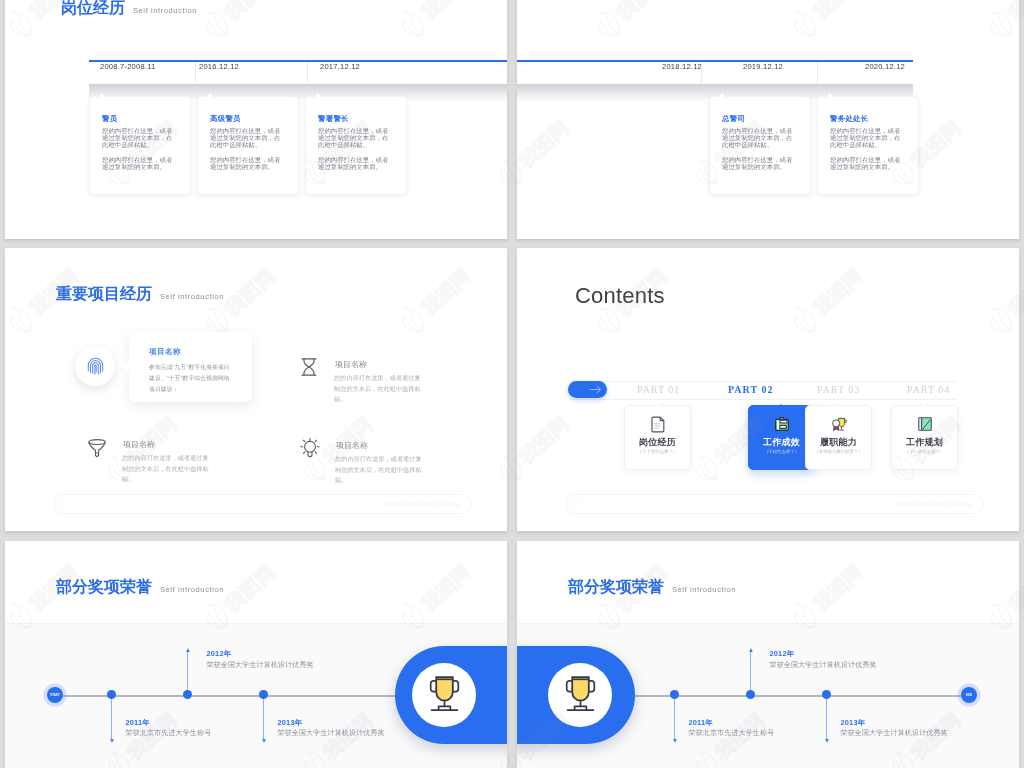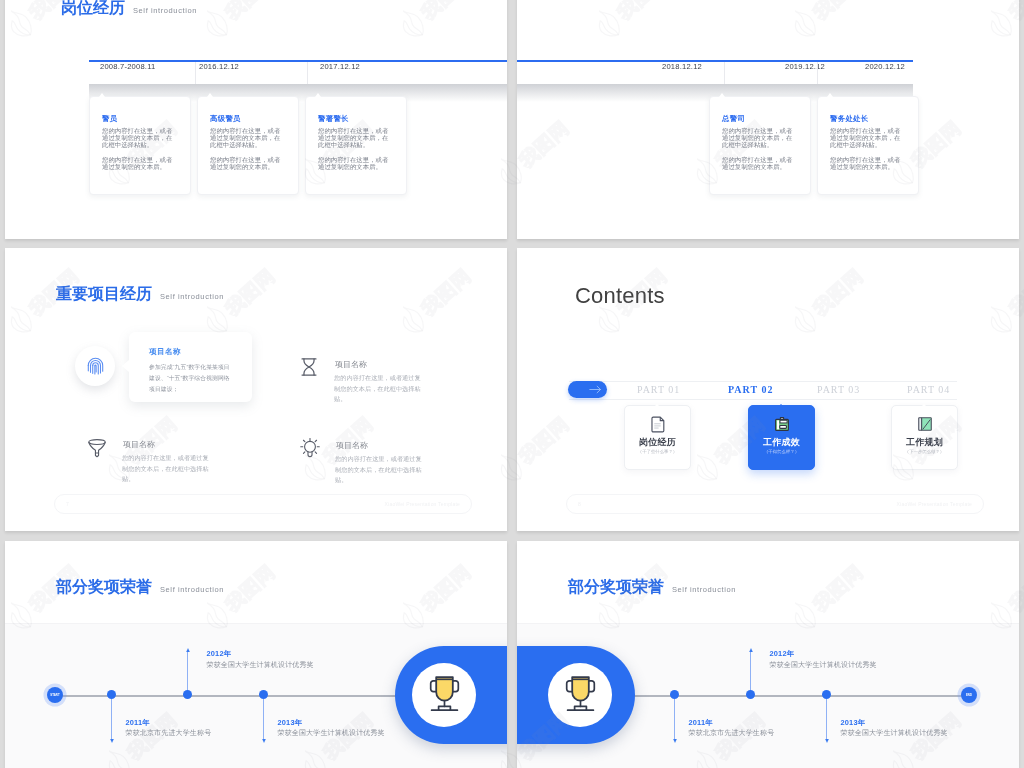--- a/index.html
+++ b/index.html
@@ -143,21 +143,21 @@
     </div>
     <div class="wm"></div>
   </div>
   <div class="slide" id="s2" style="left:517px;top:-44px">
     <div class="tl-shadow" style="left:-64px;top:128px;width:460px"></div>
     <div class="tl-bar" style="left:-64px;top:106px;width:460px">
       <div class="blueline"></div>
       <div class="tl-cell" style="left:136px;width:108px;padding-left:73px">
           <span>2018.12.12</span>
         </div>
-      <div class="tl-cell" style="left:271px;width:108px;padding-left:61px">
+      <div class="tl-cell" style="left:248px;width:108px;padding-left:42px">
           <i class="sep"></i>
           <span>2019.12.12</span>
         </div>
       <div class="tl-cell" style="left:364px;width:108px;padding-left:48px">
           <i class="sep"></i>
           <span>2020.12.12</span>
         </div>
     </div>
     <div class="tl-card" style="left:192px;top:140px">
       <i class="nub"></i>
@@ -266,20 +266,33 @@
       <span class="ic"><svg width="16" height="16" viewBox="0 0 24 24" fill="none">
         <path d="M9.6 2.4h4.8v2.9H9.6z" fill="#ffffff" stroke="#2f3540" stroke-width="1.6" stroke-linejoin="round"></path>
         <rect x="2.4" y="5.0" width="19.2" height="16.6" rx="1.4" fill="#79cd8a" stroke="#2f3540" stroke-width="1.7"></rect>
         <rect x="4.6" y="6.6" width="2.9" height="13.4" fill="#ffffff"></rect>
         <rect x="9.0" y="6.4" width="10.6" height="4.0" fill="#ffffff" stroke="#2f3540" stroke-width="1.4"></rect>
         <rect x="8.6" y="14.2" width="10.0" height="4.4" rx="1.2" fill="#ffffff" stroke="#2f3540" stroke-width="1.7"></rect>
       </svg></span>
       <h4>工作成效</h4>
       <p>（干得怎么样？）</p>
     </div>
+    <div class="ct-card" style="left:288px;top:157px">
+      <i class="nub"></i>
+      <span class="ic"><svg width="16" height="16" viewBox="0 0 24 24" fill="none">
+        <path d="M19.6 6.0h2.0a1.9 1.9 0 0 1 0 3.8h-1.6" stroke="#4a4f5c" stroke-width="1.5" fill="none" stroke-linecap="round"></path>
+        <path d="M11.2 3.6h9.4v7.6c0 2.7-2.1 4.8-4.7 4.8s-4.7-2.1-4.7-4.8z" fill="#f7e049" stroke="#4a4f5c" stroke-width="1.5" stroke-linejoin="round"></path>
+        <path d="M15.9 16.0v3.4" stroke="#4a4f5c" stroke-width="1.5"></path>
+        <path d="M13.3 21.0h5.2" stroke="#4a4f5c" stroke-width="1.7" stroke-linecap="round"></path>
+        <path d="M5.0 14.2 3.6 21.6l4.1-2.2 4.1 2.2-1.4-7.4z" fill="#e02a4a" stroke="#4a4f5c" stroke-width="1.4" stroke-linejoin="round"></path>
+        <circle cx="7.7" cy="11.0" r="5.3" fill="#ffffff" stroke="#4a4f5c" stroke-width="1.5"></circle>
+      </svg></span>
+      <h4>履职能力</h4>
+      <p>（有何能力履行职责？）</p>
+    </div>
     <div class="ct-card" style="left:374px;top:157px">
       <i class="nub"></i>
       <span class="ic"><svg width="16" height="16" viewBox="0 0 24 24" fill="none">
         <rect x="2.6" y="2.6" width="4.4" height="18.8" rx="0.6" fill="#e6e9ee" stroke="#4a4f5c" stroke-width="1.6"></rect>
         <path d="M7.0 2.6h13.6a.8.8 0 0 1 .8.8v17.2a.8.8 0 0 1-.8.8H7.0z" fill="#8fe3b9" stroke="#4a4f5c" stroke-width="1.6" stroke-linejoin="round"></path>
         <path d="M8.6 20.2 20.0 5.2" stroke="#4a4f5c" stroke-width="1.5"></path>
       </svg></span>
       <h4>工作规划</h4>
       <p>（下一步怎么做？）</p>
     </div>

